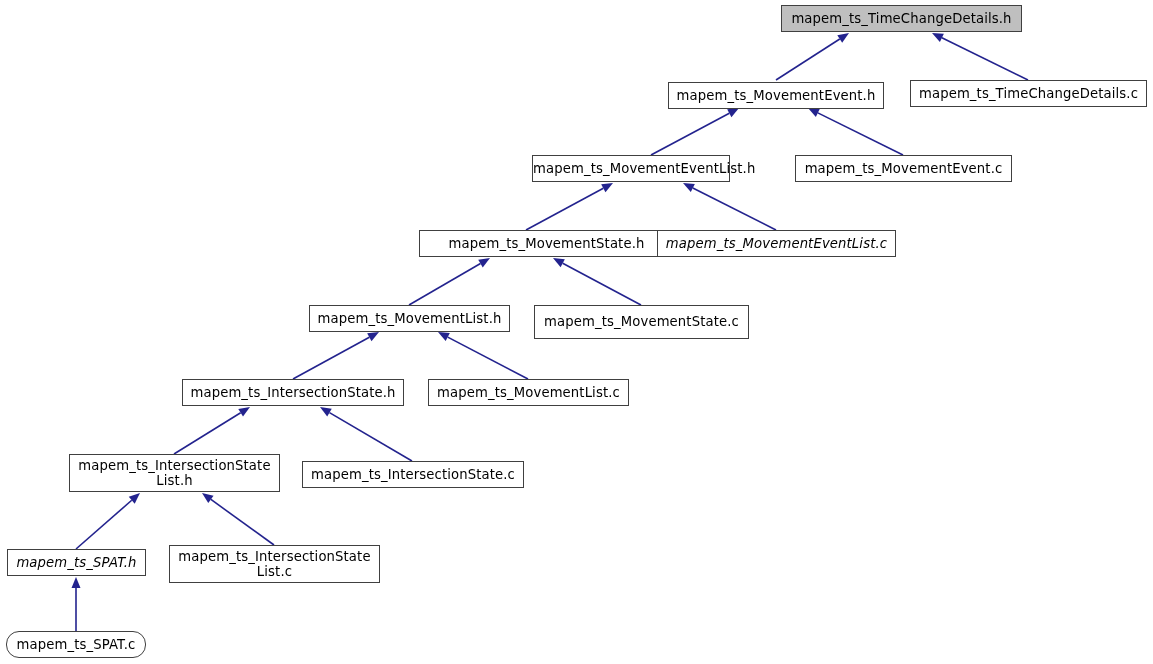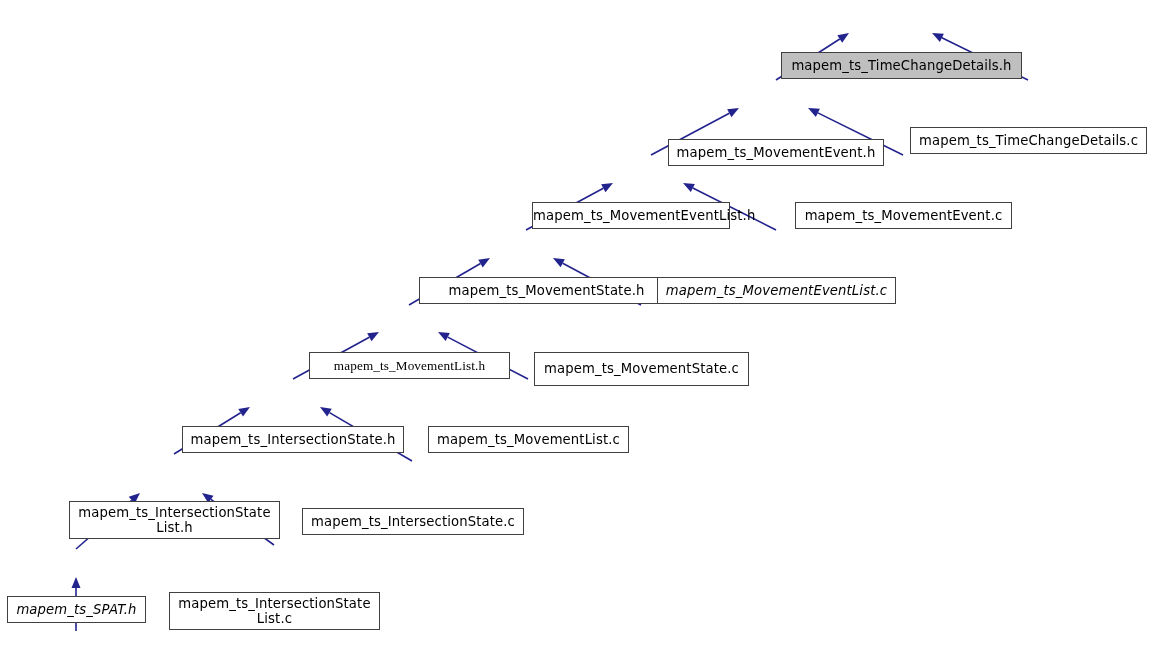--- a/index.html
+++ b/index.html
@@ -34,21 +34,20 @@
     font-size: 13.2px;
     line-height: 15.5px;
     display: flex;
     align-items: center;
     justify-content: center;
     text-align: center;
     white-space: pre;
     letter-spacing: 0.01em;
     z-index: 2;
     cursor: pointer;
-    margin-top: 47px;
   }
   .node.root {
     background: #bfbfbf;
     border-color: #404040;
   }
   .node .label {
     display: block;
     width: 100%;
     text-align: center;
   }
@@ -114,27 +113,27 @@
         <line x1="274" y1="545" x2="210.9174715123987" y2="499.4403960922879" stroke="#23238e" stroke-width="1.6"></line>
         <polygon points="202,493 213.5521790046983,495.7923395644885 208.28276402009908,503.08845262008737" fill="#23238e"></polygon>
       </g>
       <g>
         <line x1="76" y1="631" x2="76" y2="588" stroke="#23238e" stroke-width="1.6"></line>
         <polygon points="76,577 80.5,588 71.5,588" fill="#23238e"></polygon>
       </g>
     </svg>
   <div id="node-layer">
       <div class="node root" title="mapem_ts_TimeChangeDetails.h" style="left: 781px; top: 5px; width: 241px; height: 27px;"><span class="label">mapem_ts_TimeChangeDetails.h</span></div>
-      <div class="node" title="mapem_ts_MovementEvent.h" style="left: 668px; top: 92px; width: 216px; height: 27px;"><span class="label">mapem_ts_MovementEvent.h</span></div>
+      <div class="node" title="mapem_ts_MovementEvent.h" style="left: 668px; top: 82px; width: 216px; height: 27px;"><span class="label">mapem_ts_MovementEvent.h</span></div>
       <div class="node" title="mapem_ts_TimeChangeDetails.c" style="left: 910px; top: 80px; width: 237px; height: 27px;"><span class="label">mapem_ts_TimeChangeDetails.c</span></div>
       <div class="node" title="mapem_ts_MovementEventList.h" style="left: 532px; top: 155px; width: 198px; height: 27px;"><span class="label">mapem_ts_MovementEventList.h</span></div>
       <div class="node" title="mapem_ts_MovementEvent.c" style="left: 795px; top: 155px; width: 217px; height: 27px;"><span class="label">mapem_ts_MovementEvent.c</span></div>
       <div class="node" title="mapem_ts_MovementState.h" style="left: 419px; top: 230px; width: 255px; height: 27px;"><span class="label">mapem_ts_MovementState.h</span></div>
       <div class="node" title="mapem_ts_MovementEventList.c" style="left: 657px; top: 230px; width: 239px; height: 27px; font-style: italic;"><span class="label">mapem_ts_MovementEventList.c</span></div>
-      <div class="node" title="mapem_ts_MovementList.h" style="left: 309px; top: 305px; width: 201px; height: 27px; font-family: Liberation Serif, serif;"><span class="label">mapem_ts_MovementList.h</span></div>
+      <div class="node" title="mapem_ts_MovementList.h" style="left: 309px; top: 305px; width: 201px; height: 27px;"><span class="label">mapem_ts_MovementList.h</span></div>
       <div class="node" title="mapem_ts_MovementState.c" style="left: 534px; top: 305px; width: 215px; height: 34px;"><span class="label">mapem_ts_MovementState.c</span></div>
       <div class="node" title="mapem_ts_IntersectionState.h" style="left: 182px; top: 379px; width: 222px; height: 27px;"><span class="label">mapem_ts_IntersectionState.h</span></div>
       <div class="node" title="mapem_ts_MovementList.c" style="left: 428px; top: 379px; width: 201px; height: 27px;"><span class="label">mapem_ts_MovementList.c</span></div>
       <div class="node" title="mapem_ts_IntersectionState List.h" style="left: 69px; top: 454px; width: 211px; height: 38px;"><span class="label">mapem_ts_IntersectionState
 List.h</span></div>
       <div class="node" title="mapem_ts_IntersectionState.c" style="left: 302px; top: 461px; width: 222px; height: 27px;"><span class="label">mapem_ts_IntersectionState.c</span></div>
       <div class="node" title="mapem_ts_SPAT.h" style="left: 7px; top: 549px; width: 139px; height: 27px; font-style: italic;"><span class="label">mapem_ts_SPAT.h</span></div>
       <div class="node" title="mapem_ts_IntersectionState List.c" style="left: 169px; top: 545px; width: 211px; height: 38px;"><span class="label">mapem_ts_IntersectionState
 List.c</span></div>
       <div class="node" title="mapem_ts_SPAT.c" style="left: 6px; top: 631px; width: 140px; height: 27px; border-radius: 13px;"><span class="label">mapem_ts_SPAT.c</span></div>

